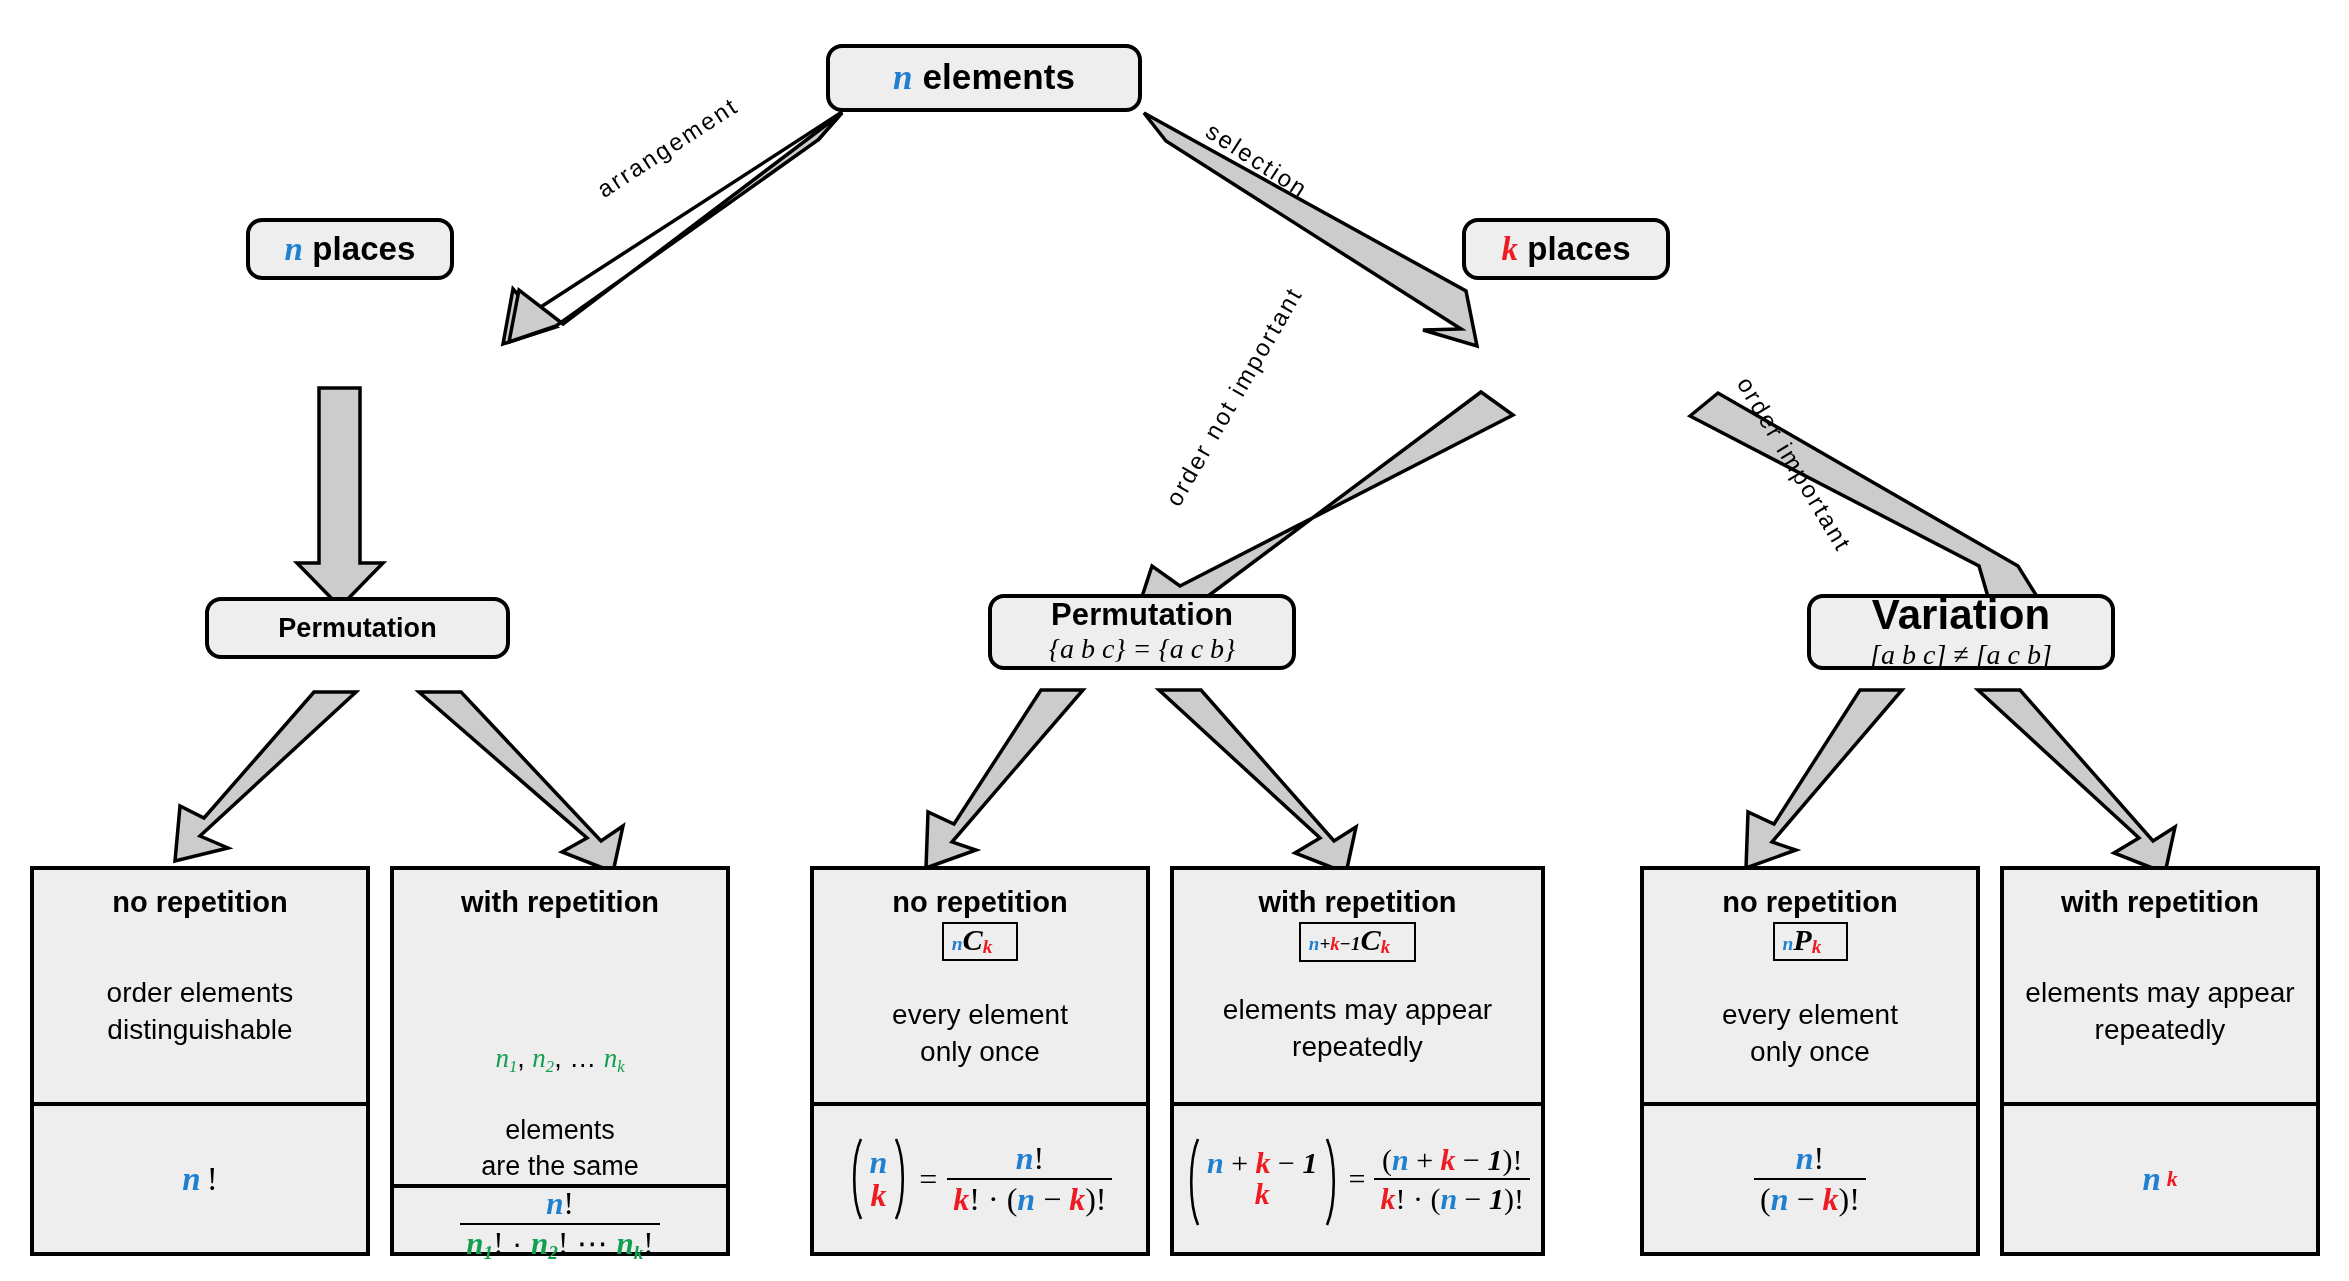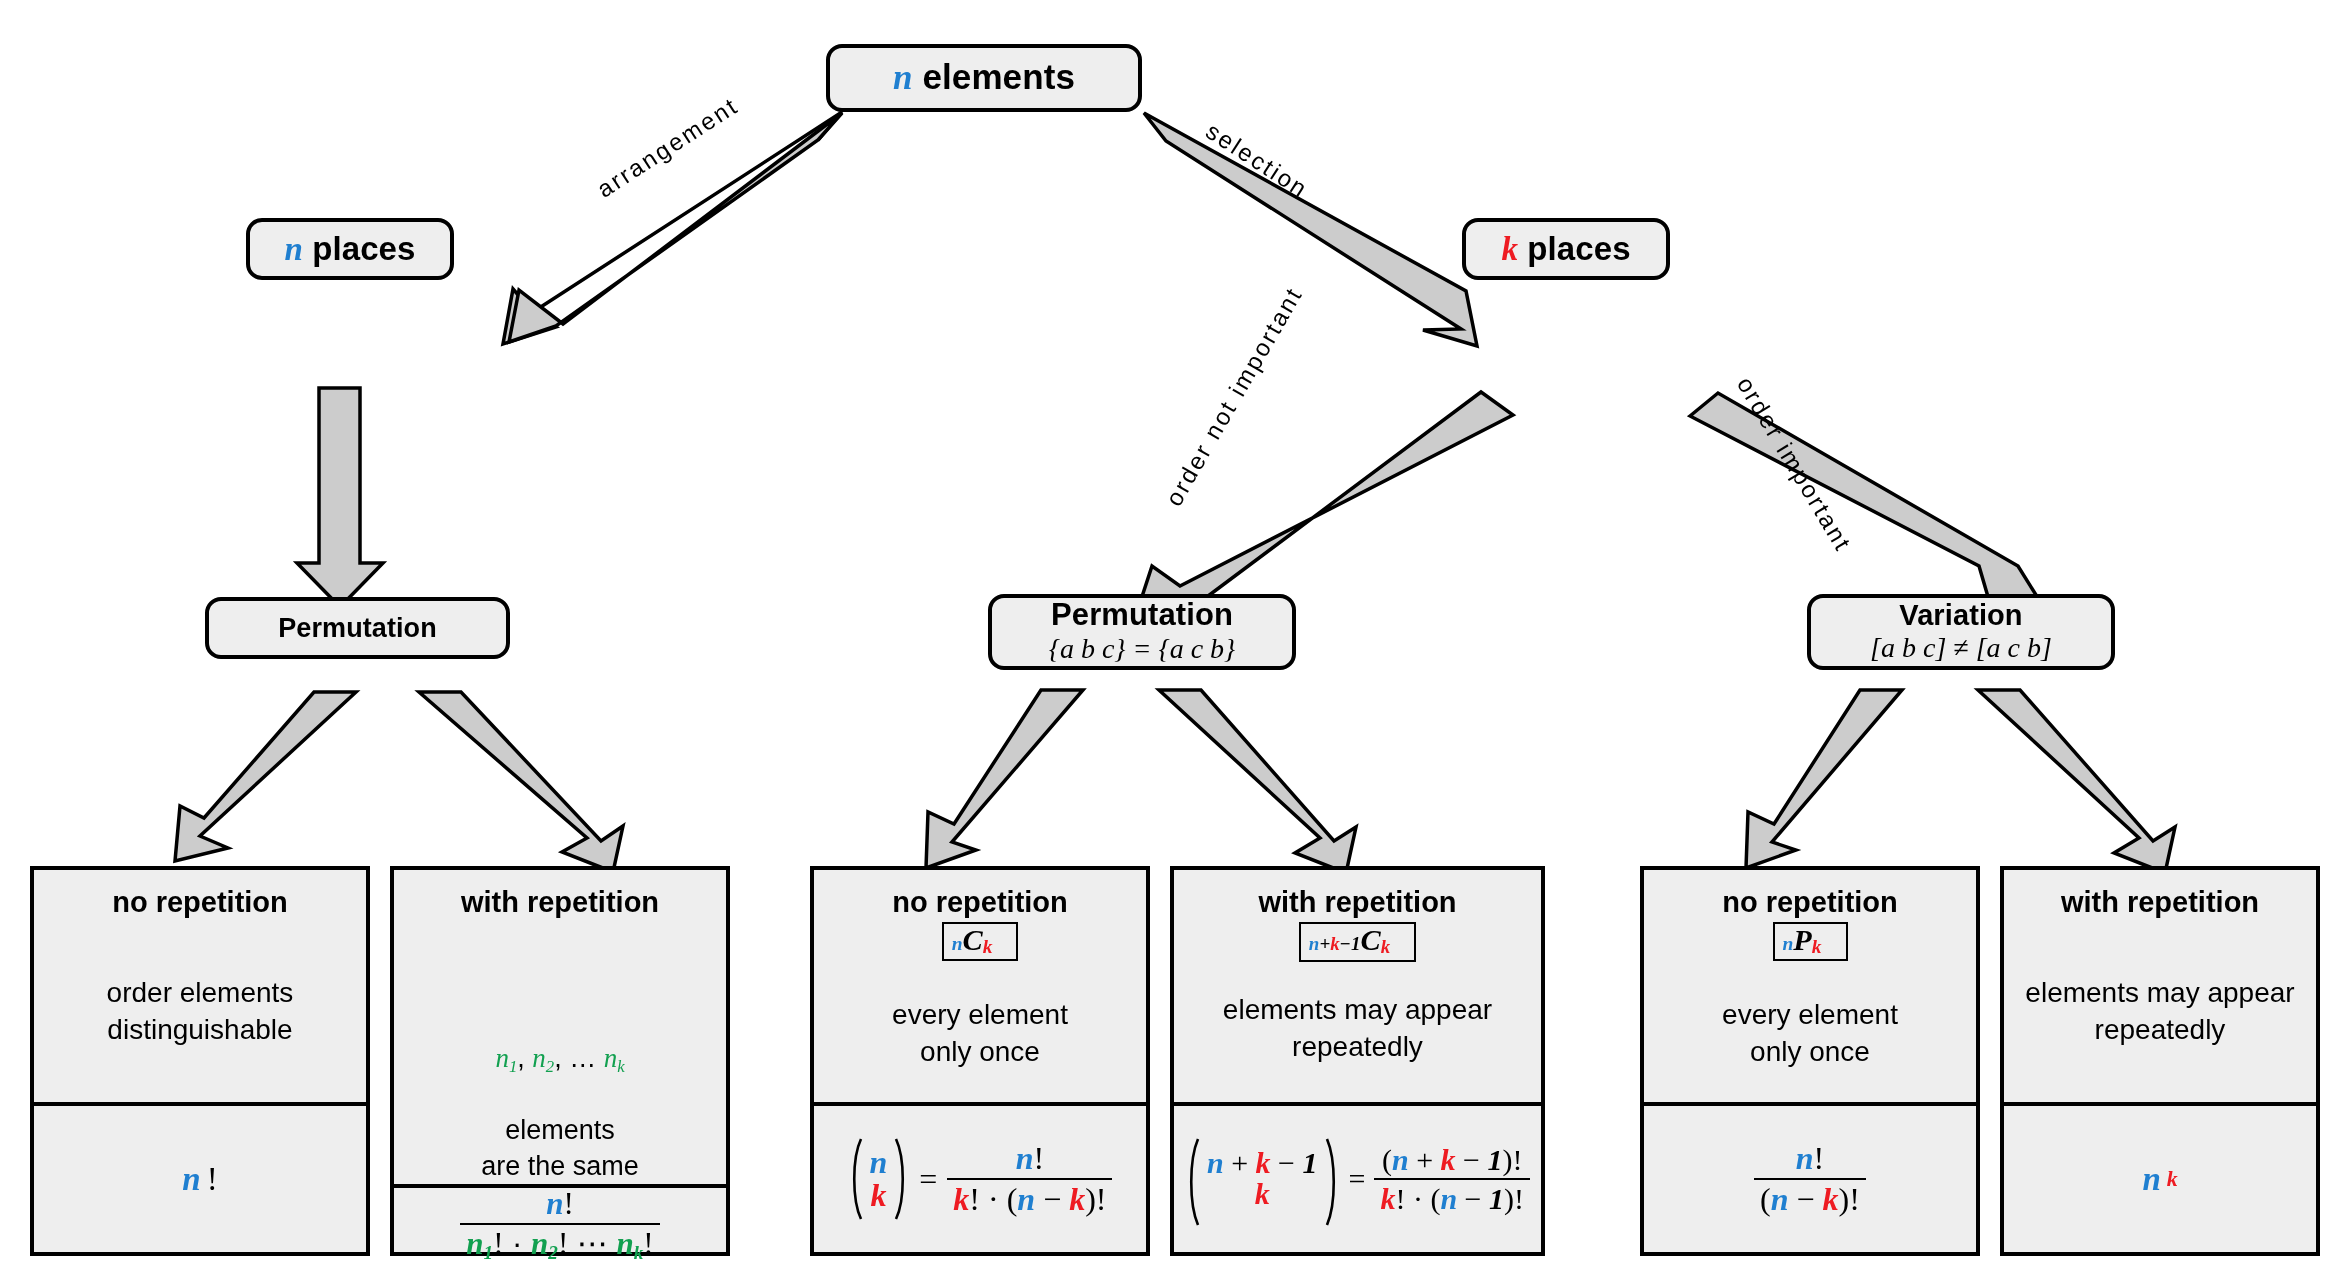--- a/index.html
+++ b/index.html
@@ -184,21 +184,21 @@
   <div class="node round" style="left:205px;top:597px;width:305px;height:62px;">
     <div class="node-title" style="font-size:27px;">Permutation</div>
   </div>
 
   <div class="node round" style="left:988px;top:594px;width:308px;height:76px;">
     <div class="node-title" style="font-size:31px;">Permutation</div>
     <div class="node-sub">{a b c} = {a c b}</div>
   </div>
 
   <div class="node round" style="left:1807px;top:594px;width:308px;height:76px;">
-    <div class="node-title" style="font-size:29px;">Variation</div>
+    <div class="node-title" style="font-size:42px;">Variation</div>
     <div class="node-sub">[a b c] ≠ [a c b]</div>
   </div>
 
   <div class="leaf" style="left:30px;top:866px;width:340px;height:390px;">
     <div class="leaf-top">
       <div class="leaf-head">no repetition</div>
       <div class="leaf-note" style="margin-top:56px;">order elements
 distinguishable</div>
     </div>
     <div class="leaf-bottom">

